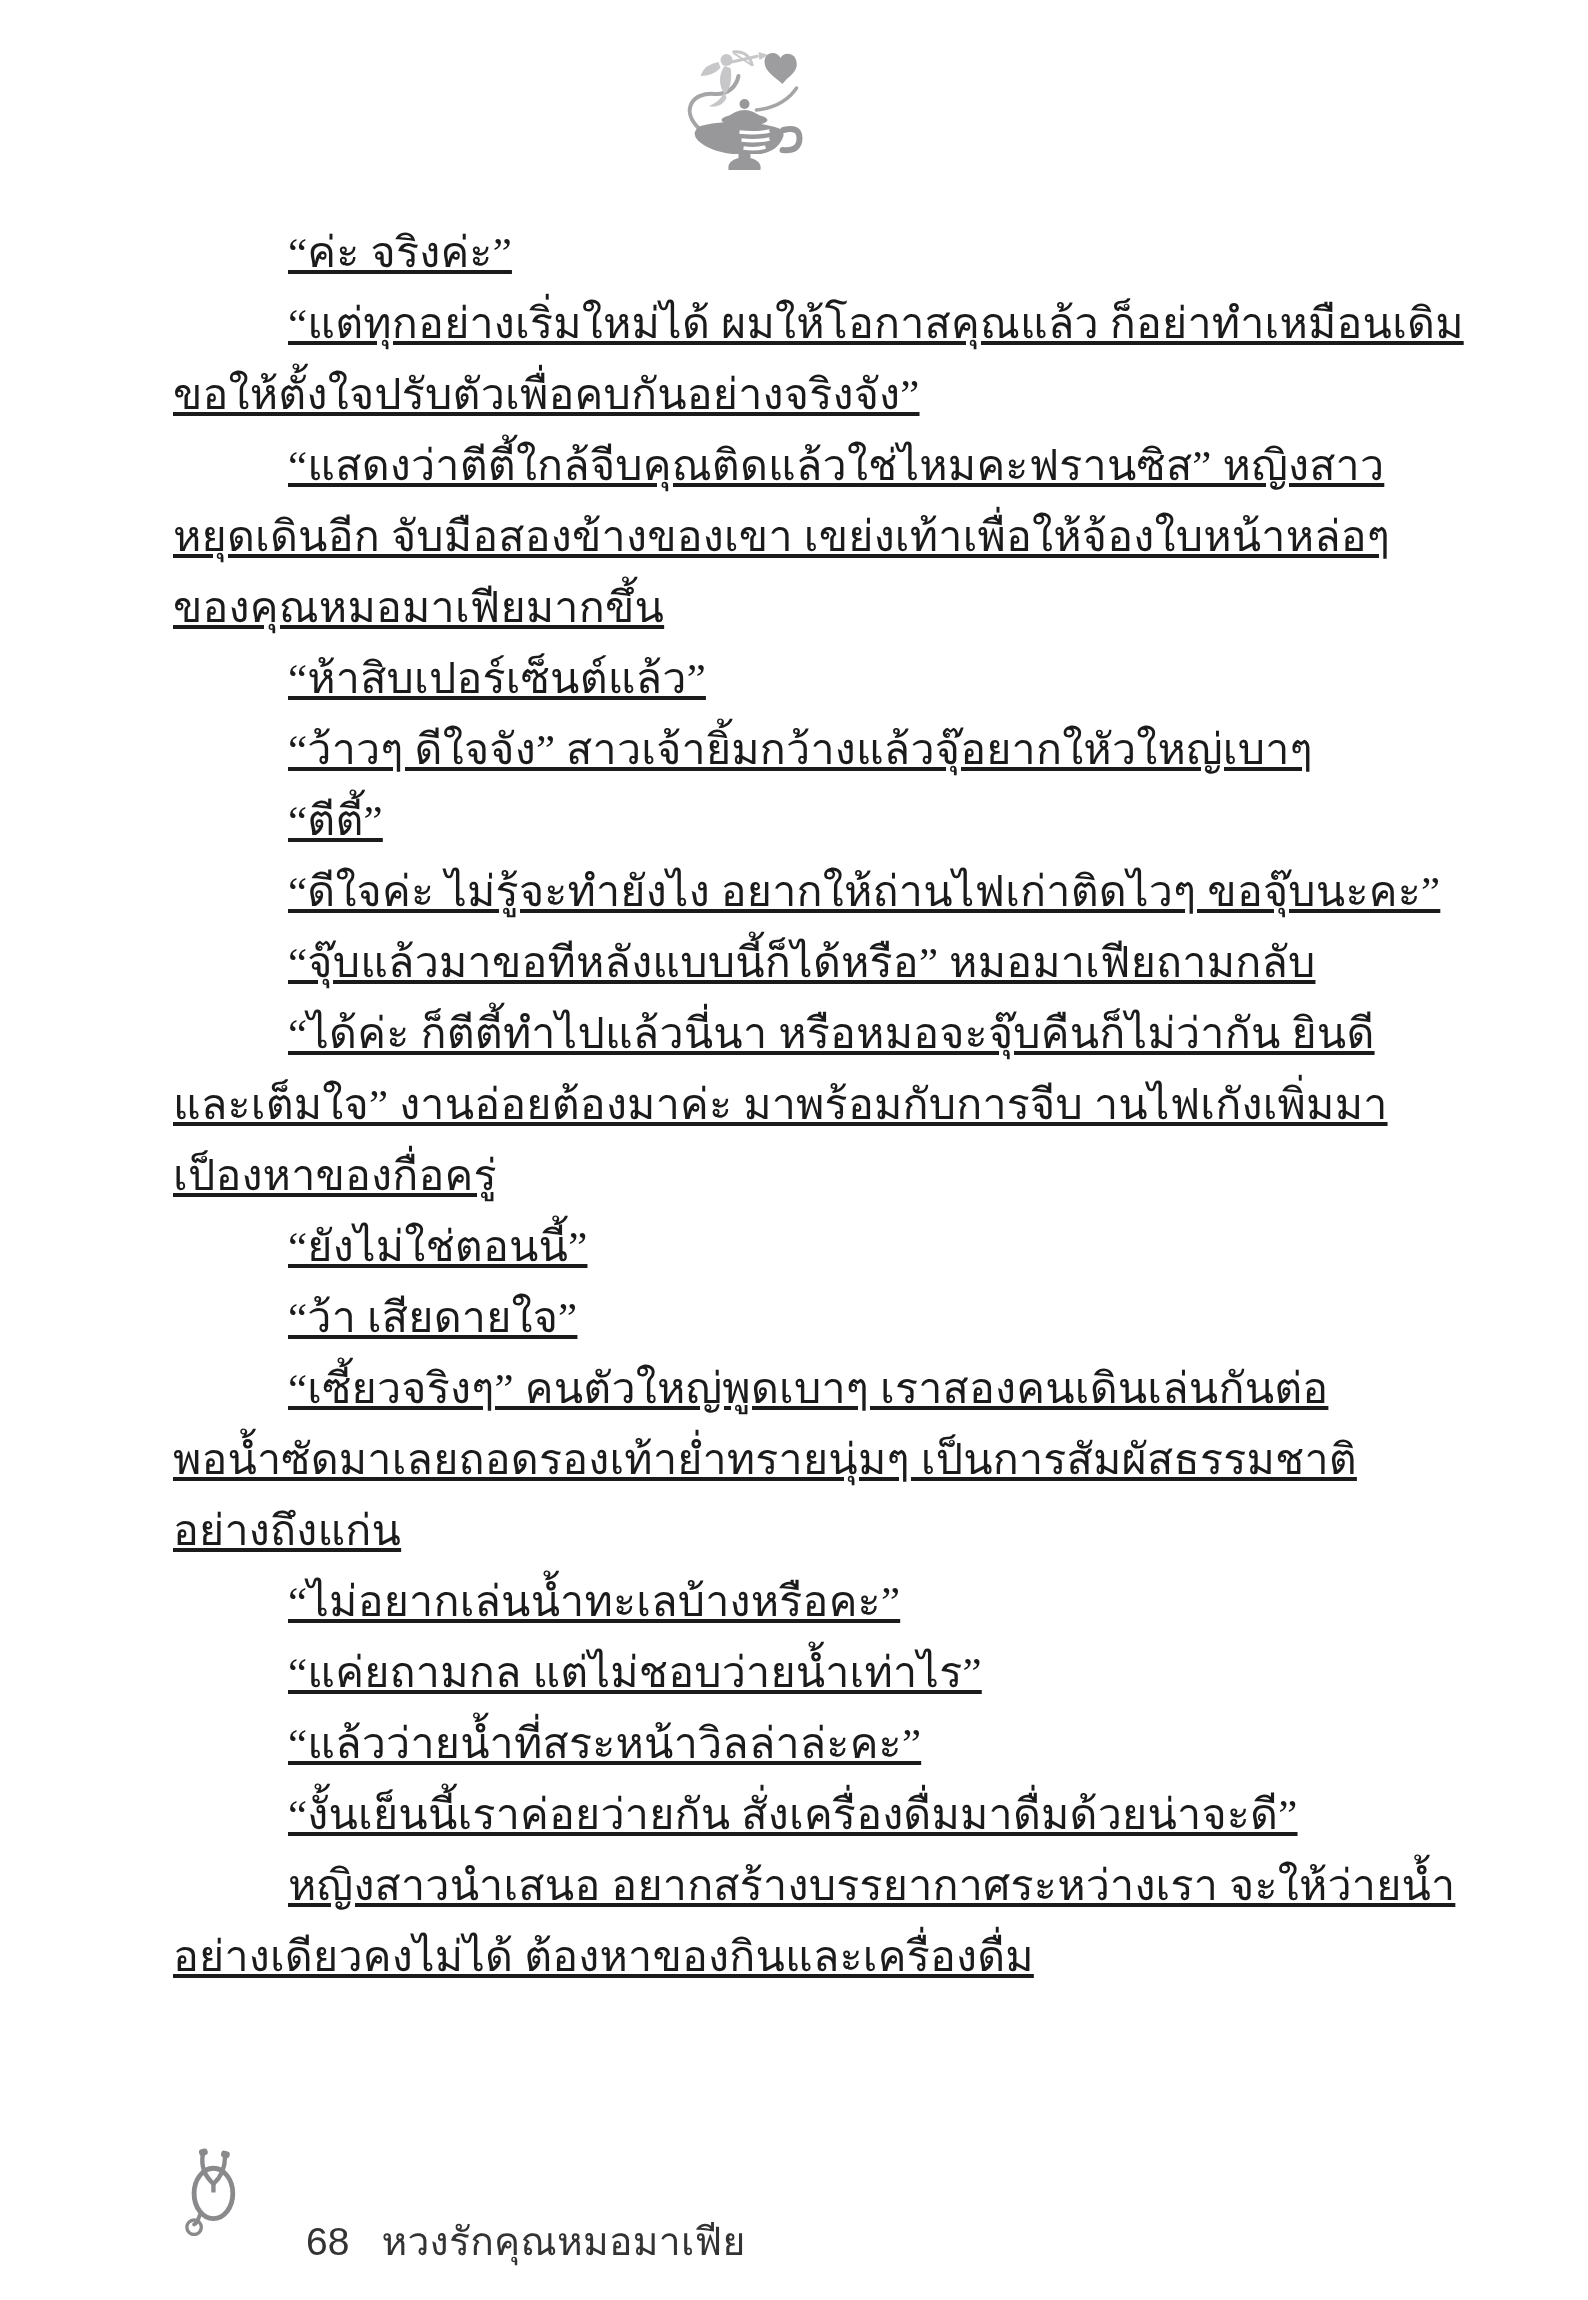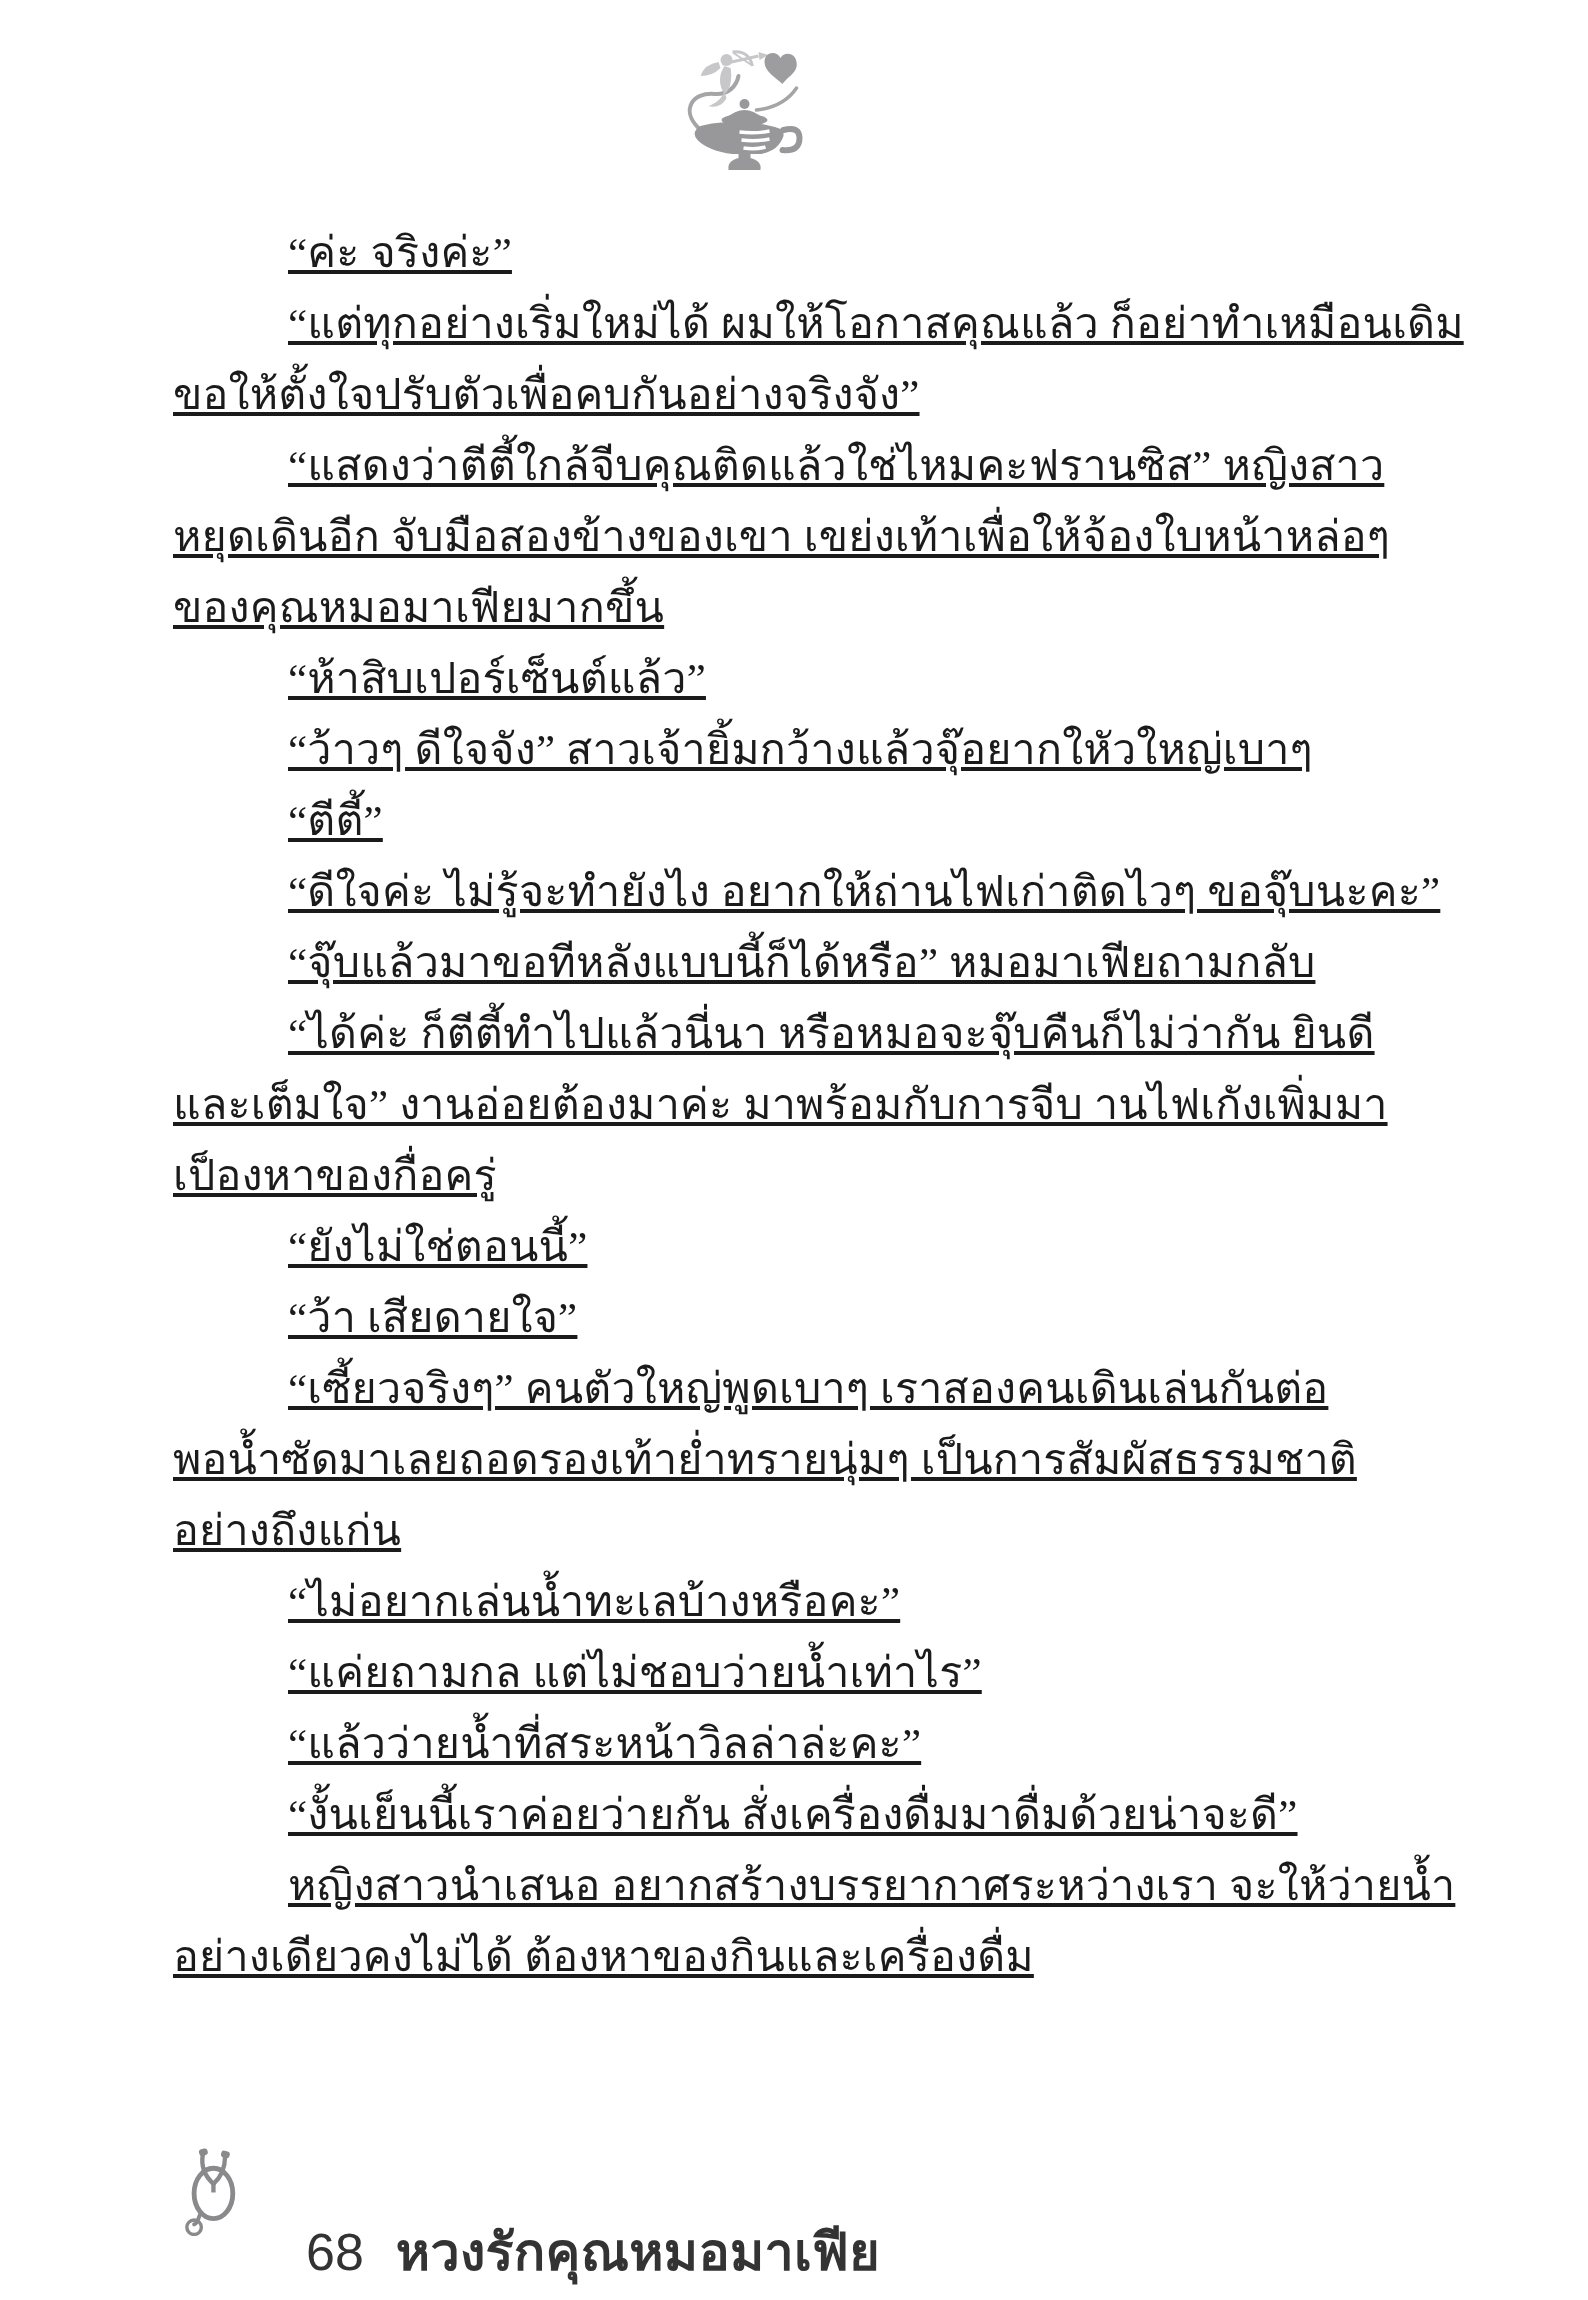--- a/index.html
+++ b/index.html
@@ -25,22 +25,22 @@
   
   .footer{
     position:absolute;left:0;top:2143px;width:1589px;height:130px;
   }
   .steth{position:absolute;left:180px;top:3.7px;width:63px;height:89px;}
   .footer-text{
     position:absolute;left:306px;top:67px;
     display:flex;align-items:baseline;gap:32px;
     font-family:"Liberation Sans", sans-serif;color:#333333;
   }
-  .page-num{font-size:52px;font-weight:500;}
-  .book-title{font-size:52px;font-weight:700;letter-spacing:0.3px;}
+  .page-num{font-size:39px;font-weight:500;}
+  .book-title{font-size:39px;font-weight:400;letter-spacing:0.3px;}
 </style>
 </head>
 <body>
 
 <div class="page">
 
   <svg class="ornament" viewBox="0 0 125 130" aria-hidden="true">
 
     <path d="M14 80 C-4 62 8 44 30 46 C44 47 52 38 54 28" stroke="#a5a5a8" stroke-width="4" fill="none" stroke-linecap="round"></path>
     <path d="M112 40 C104 52 90 60 72 62" stroke="#a5a5a8" stroke-width="3.5" fill="none" stroke-linecap="round"></path>

